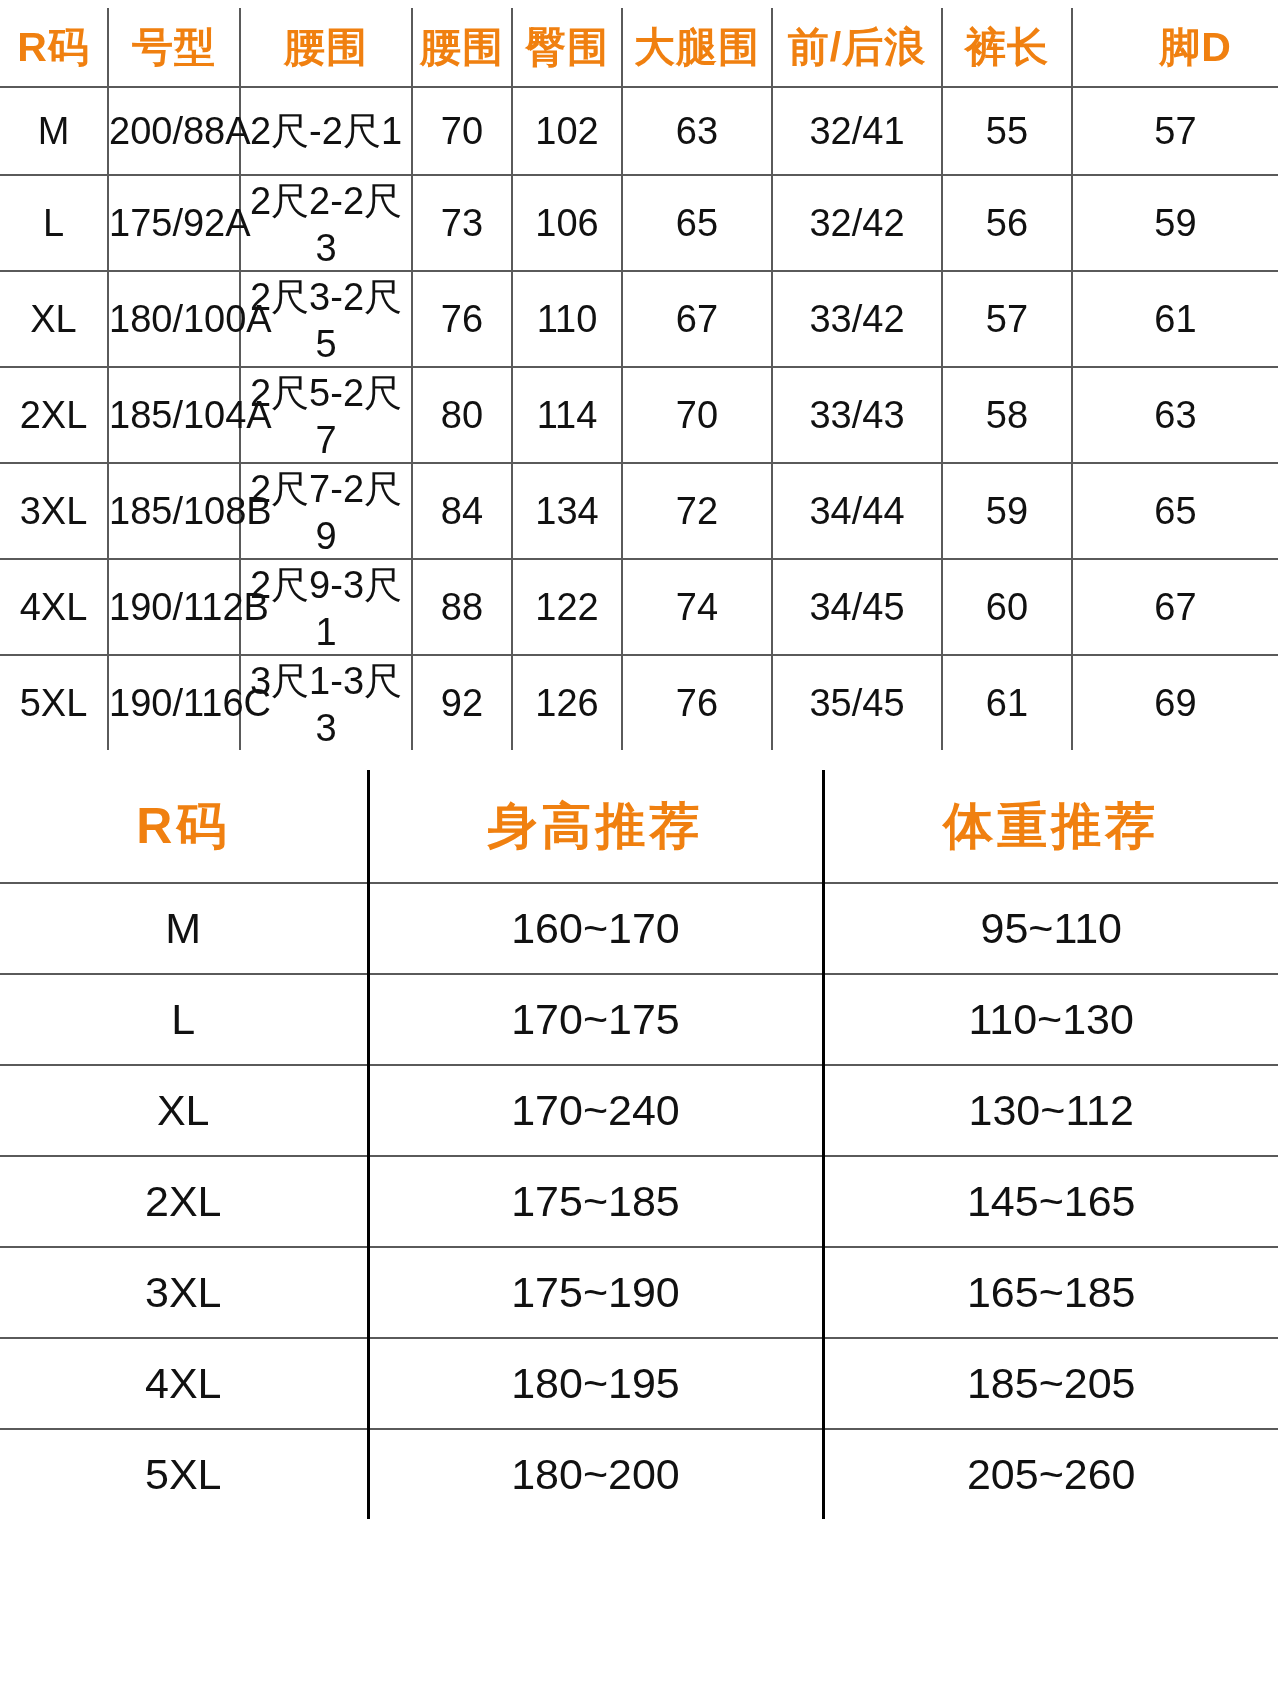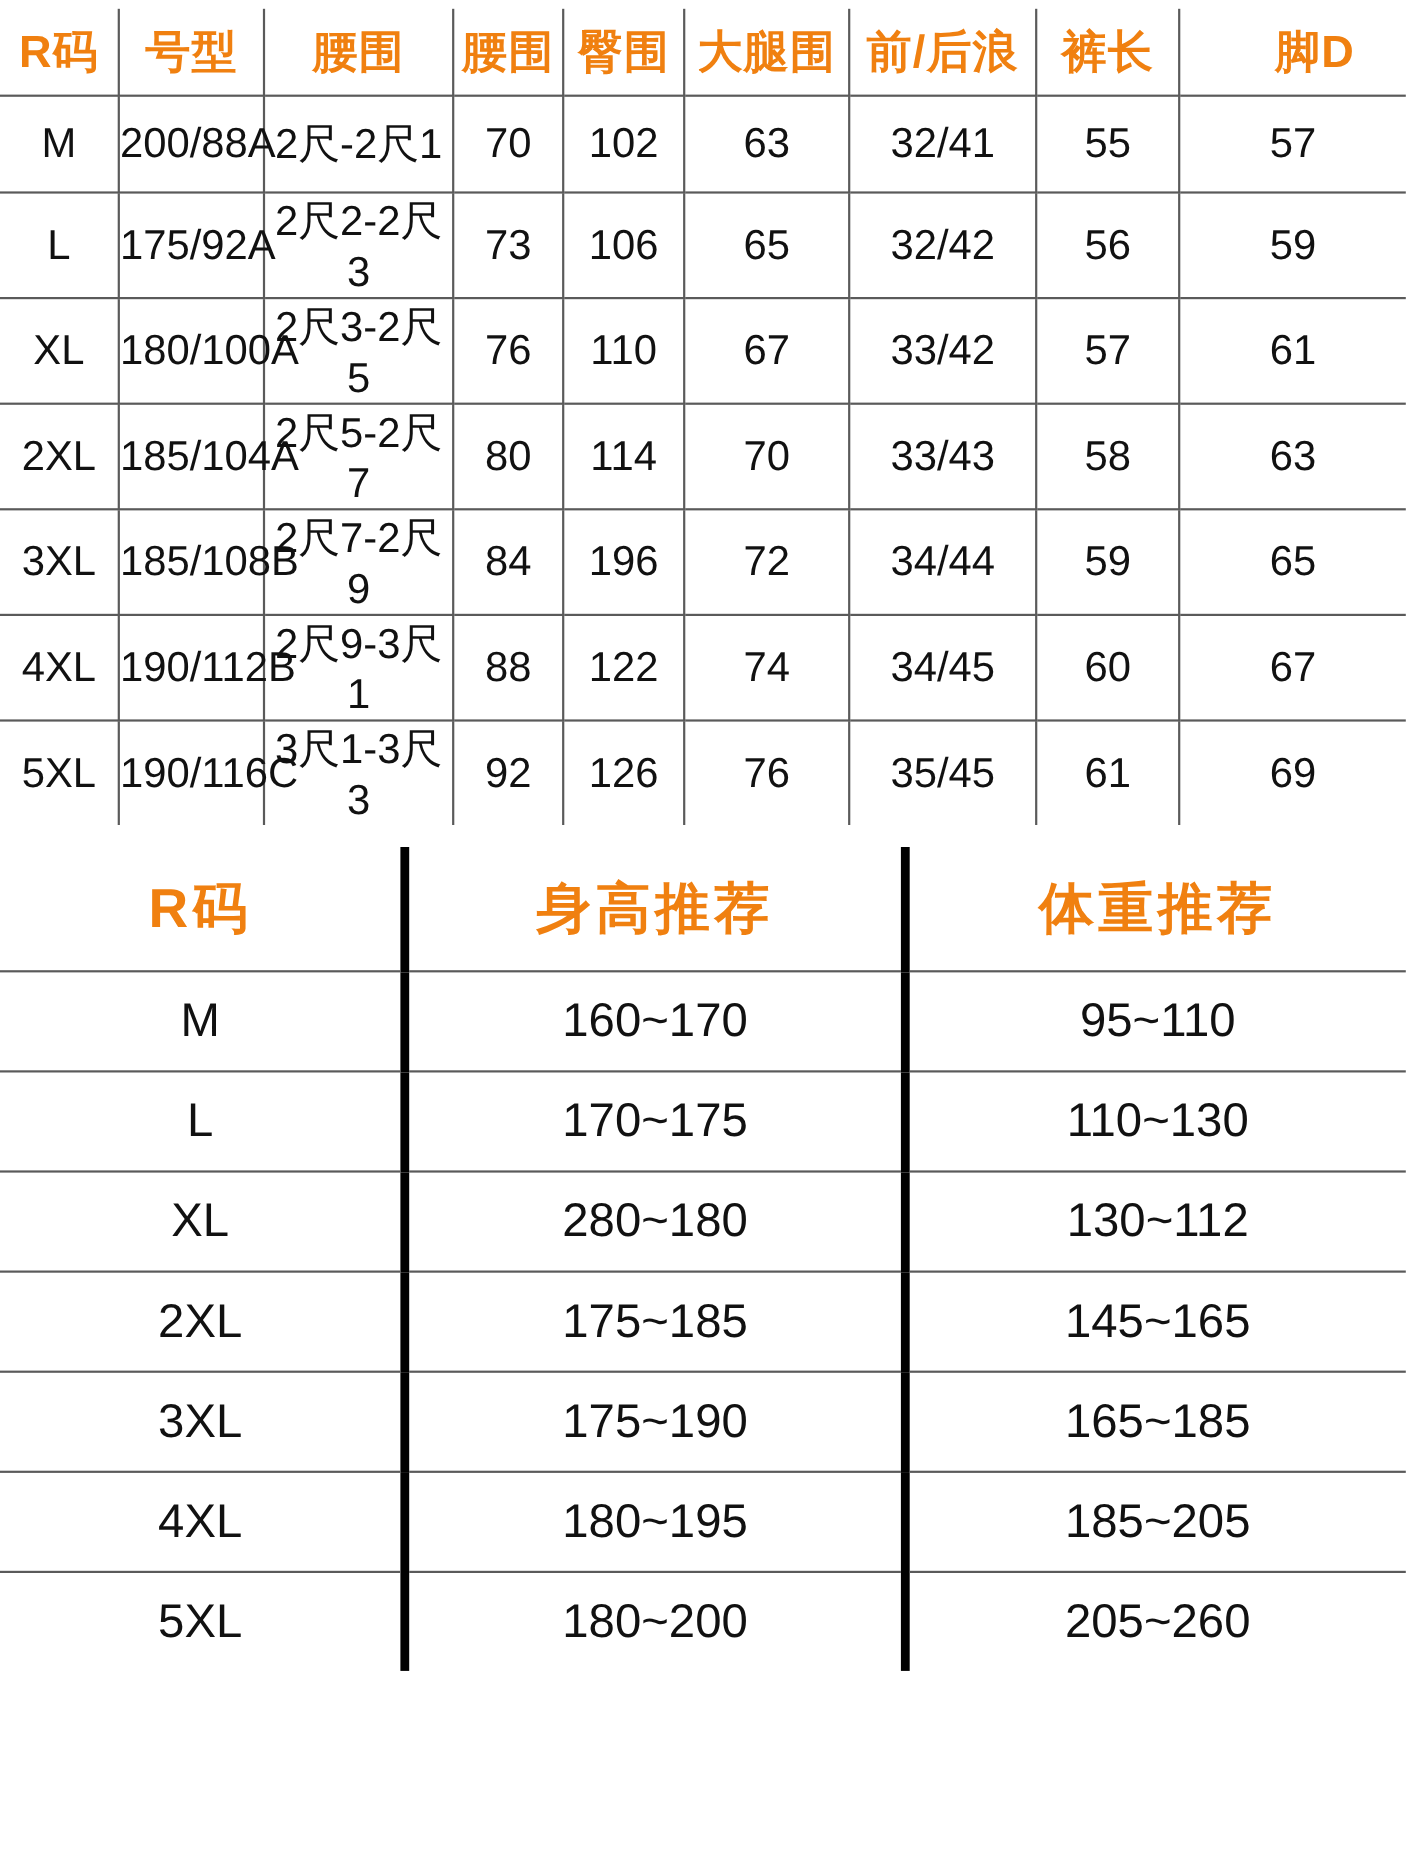--- a/index.html
+++ b/index.html
@@ -88,21 +88,21 @@
   table.t2 {
     border-collapse: collapse;
     width: 1278px;
     table-layout: fixed;
   }
   table.t2 td, table.t2 th {
     text-align: center;
     vertical-align: middle;
     padding: 0;
     font-weight: normal;
-    border-left: 8px solid #000000;
+    border-left: 3px solid #000000;
     border-right: 2px solid #5a5a5a;
     border-bottom: 2px solid #5a5a5a;
   }
   table.t2 tr.head th {
     color: #F08010;
     font-weight: bold;
     font-size: 50px;
     height: 112px;
     letter-spacing: 4px;
     border-bottom: 2px solid #5a5a5a;
@@ -196,21 +196,21 @@
           <td>70</td>
           <td>33/43</td>
           <td>58</td>
           <td class="c-last">63</td>
         </tr>
         <tr>
           <td class="c-first">3XL</td>
           <td class="small">185/108B</td>
           <td class="mid">2尺7-2尺9</td>
           <td>84</td>
-          <td>196</td>
+          <td>134</td>
           <td>72</td>
           <td>34/44</td>
           <td>59</td>
           <td class="c-last">65</td>
         </tr>
         <tr>
           <td class="c-first">4XL</td>
           <td class="small">190/112B</td>
           <td class="mid">2尺9-3尺1</td>
           <td>88</td>
@@ -255,21 +255,21 @@
           <td>160~170</td>
           <td class="c-last">95~110</td>
         </tr>
         <tr>
           <td class="c-first">L</td>
           <td>170~175</td>
           <td class="c-last">110~130</td>
         </tr>
         <tr>
           <td class="c-first">XL</td>
-          <td>280~180</td>
+          <td>170~240</td>
           <td class="c-last">130~112</td>
         </tr>
         <tr>
           <td class="c-first">2XL</td>
           <td>175~185</td>
           <td class="c-last">145~165</td>
         </tr>
         <tr>
           <td class="c-first">3XL</td>
           <td>175~190</td>

